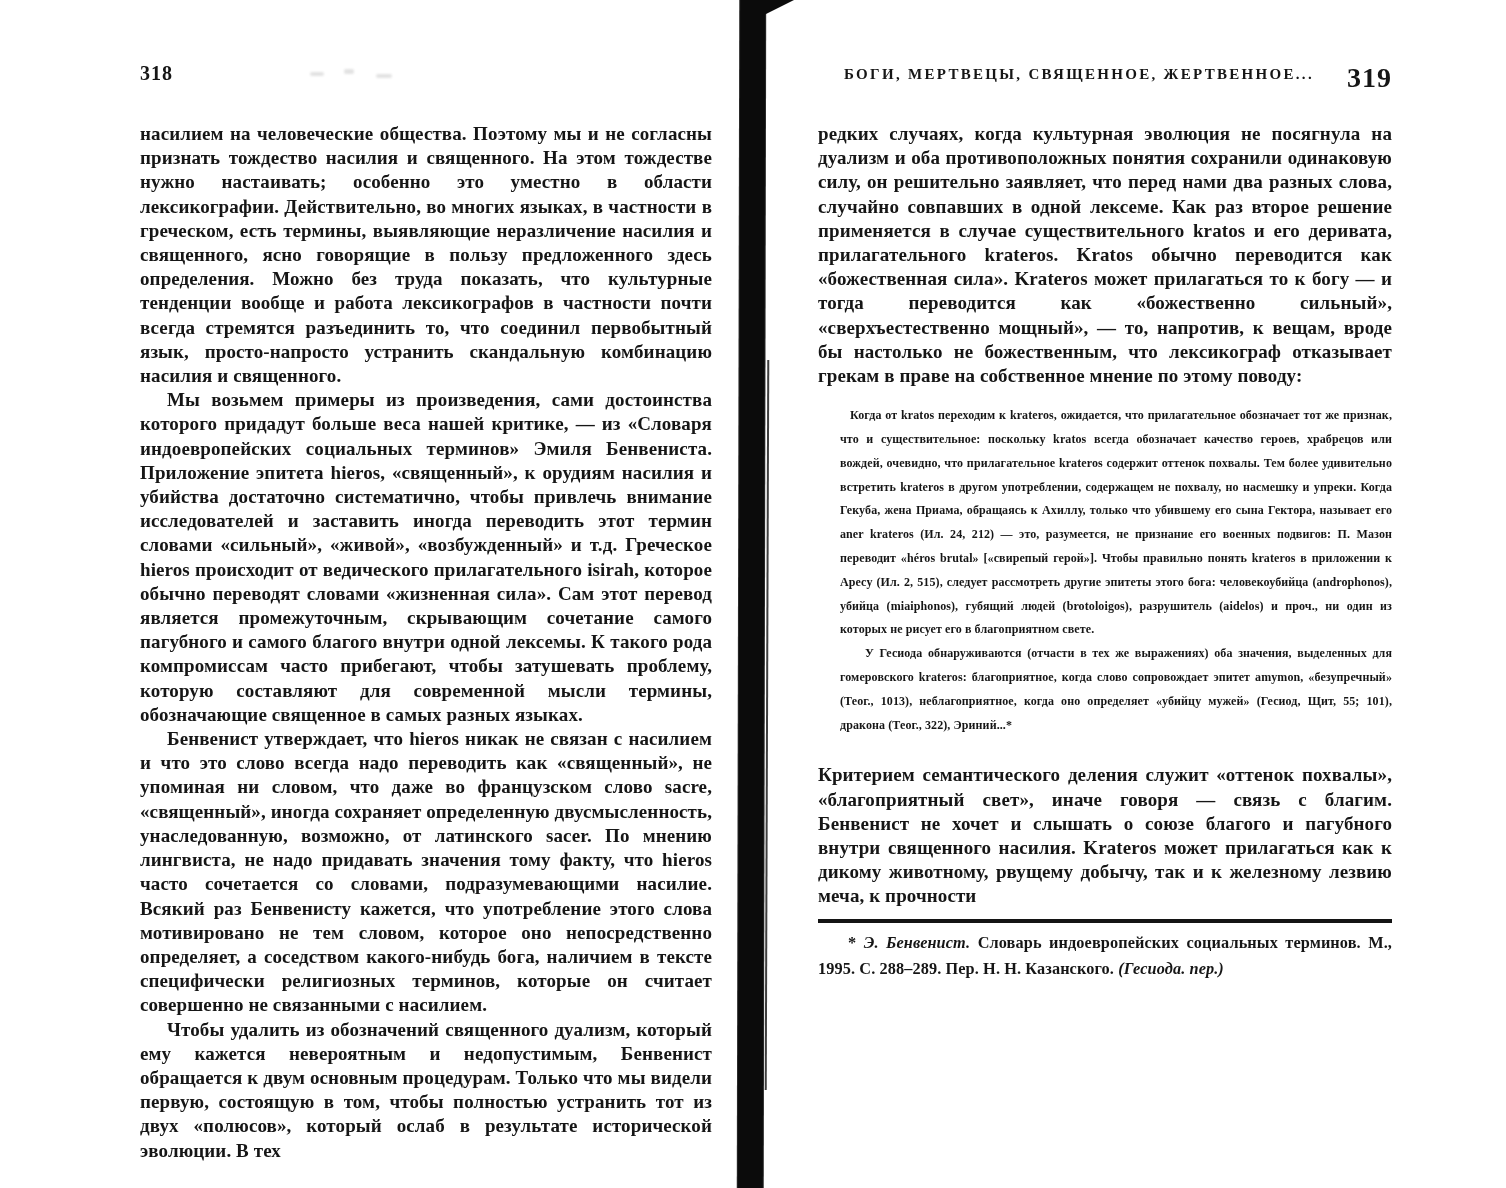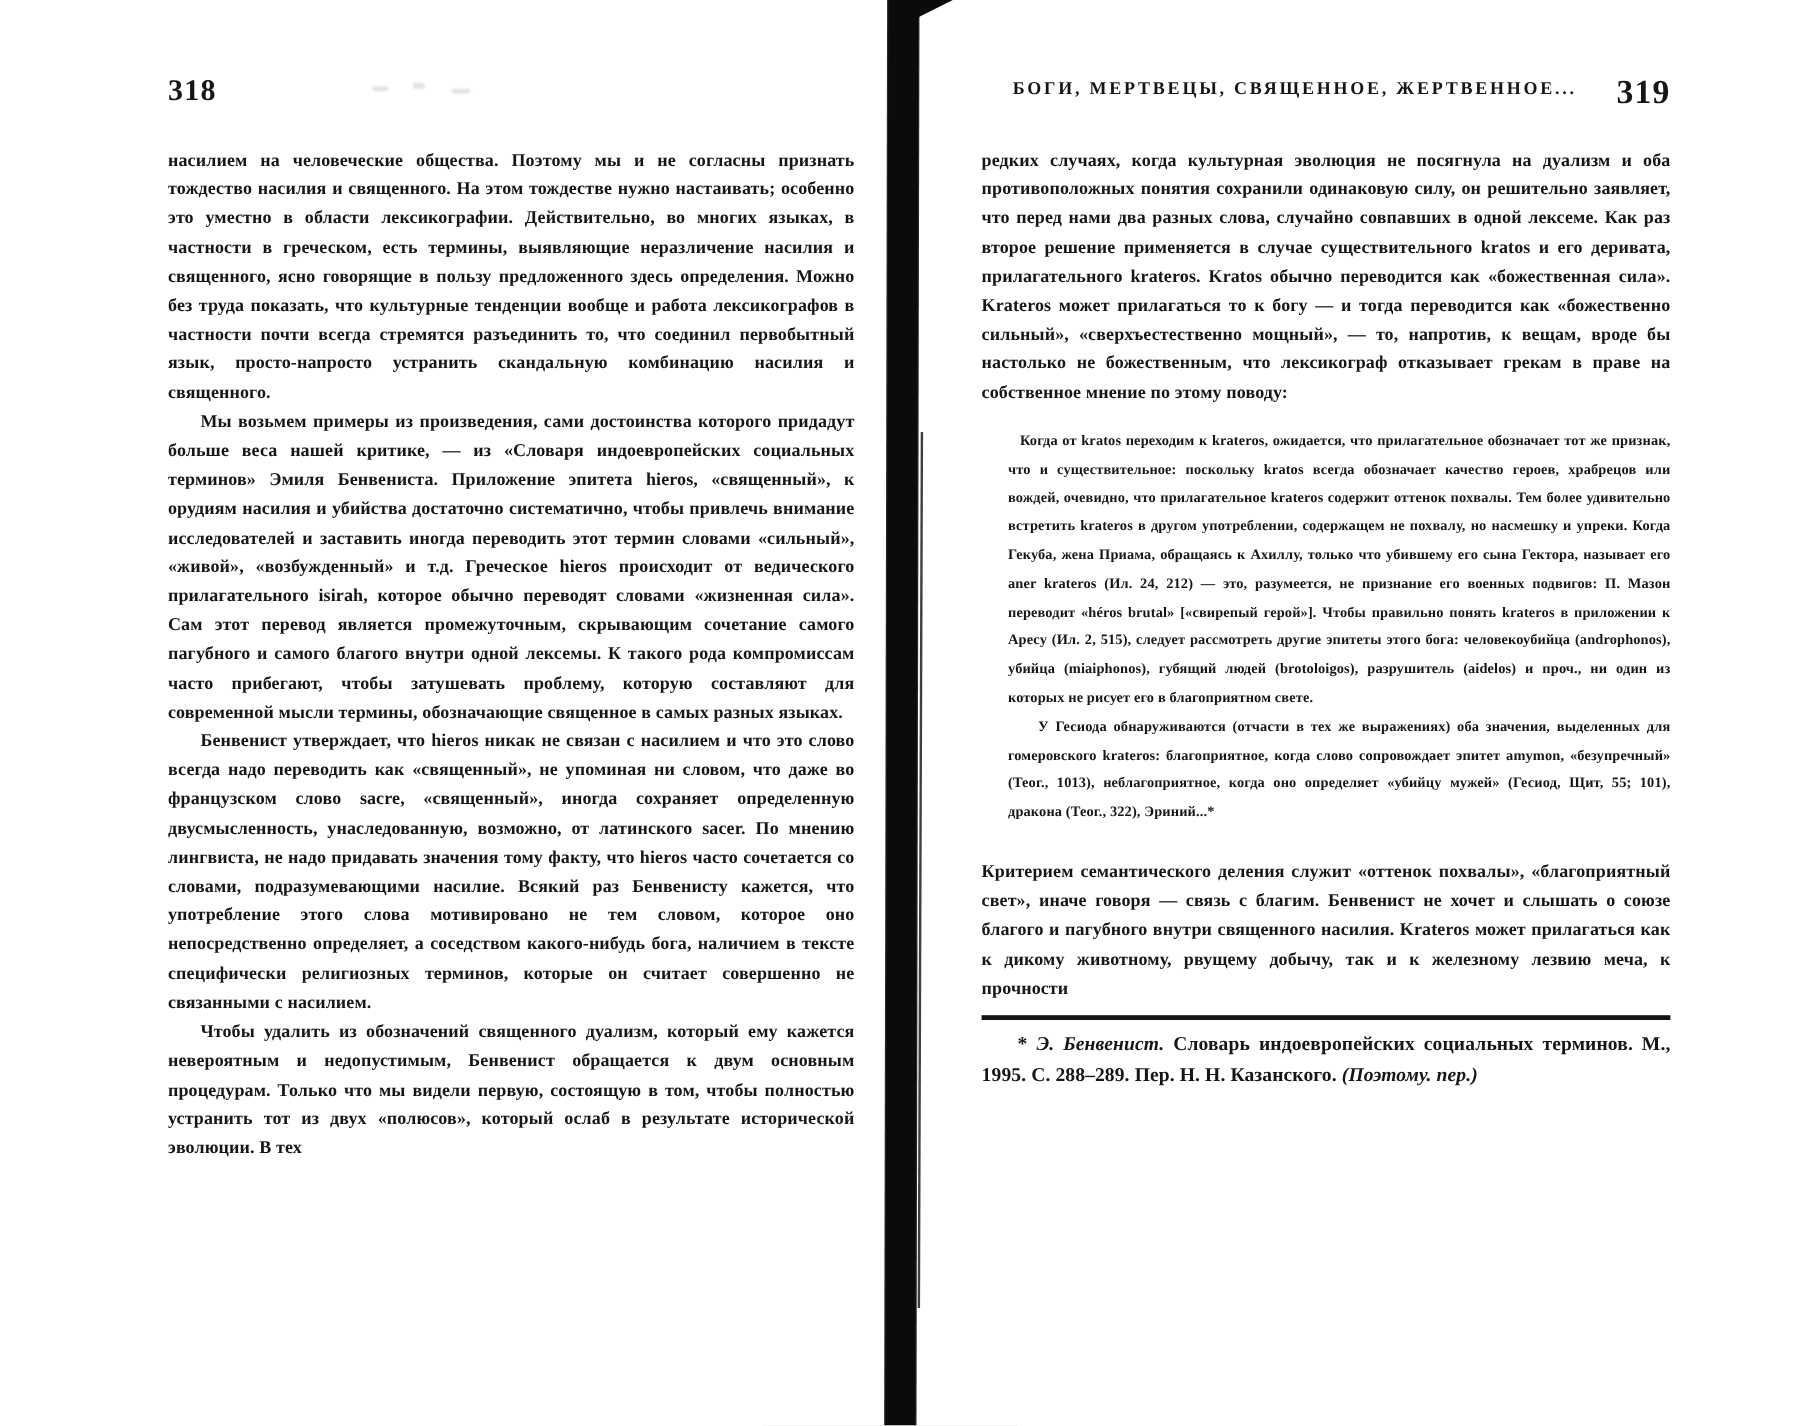--- a/index.html
+++ b/index.html
@@ -9,32 +9,32 @@
     background:#ffffff;
     overflow:hidden;
     font-family:"Liberation Serif", serif;
     color:#161616;
   }
   .page { position:absolute; top:66px; }
   .page-left  { left:140px; width:572px; }
   .page-right { left:818px; width:574px; }
 
   .pagehead { position:relative; height:26px; font-weight:700; }
-  .pagenum-left  { position:absolute; left:0; top:-4px; font-size:25px; letter-spacing:1px;text-align:right; }
+  .pagenum-left  { position:absolute; left:0; top:-4px; font-size:20px; letter-spacing:1px;text-align:right; }
   .pagenum-right { position:absolute; right:0; top:-4px; font-size:28px; letter-spacing:1px; }
   .runhead {
     display:block; text-align:center;
     font-size:15px; letter-spacing:3px; font-weight:700;
   }
   .runhead-right { padding-right:52px; letter-spacing:2.3px; }
 
   .bodytext { margin-top:30px; }
   .bodytext p {
     margin:0;
-    font-size:15px; line-height:24.2px; font-weight:700;
+    font-size:19px; line-height:24.2px; font-weight:700;
     text-align:justify;
     letter-spacing:0.1px;
   }
   .bodytext p.indent { text-indent:27px; }
 
   .bq { margin:16px 0 26px 22px; }
   .bq p {
     font-size:12px; line-height:23.8px;
   }
   .bq p { text-indent:25px; }
@@ -114,18 +114,18 @@
       <p>редких случаях, когда культурная эволюция не посягнула на дуализм и оба противоположных понятия сохранили одинаковую силу, он решительно заявляет, что перед нами два разных слова, случайно совпавших в одной лексеме. Как раз второе решение применяется в случае существительного kratos и его деривата, прилагательного krateros. Kratos обычно переводится как «божественная сила». Krateros может прилагаться то к богу — и тогда переводится как «божественно сильный», «сверхъестественно мощный», — то, напротив, к вещам, вроде бы настолько не божественным, что лексикограф отказывает грекам в праве на собственное мнение по этому поводу:</p>
 
       <div class="bq">
         <p class="bq-first">Когда от kratos переходим к krateros, ожидается, что прилагательное обозначает тот же признак, что и существительное: поскольку kratos всегда обозначает качество героев, храбрецов или вождей, очевидно, что прилагательное krateros содержит оттенок похвалы. Тем более удивительно встретить krateros в другом употреблении, содержащем не похвалу, но насмешку и упреки. Когда Гекуба, жена Приама, обращаясь к Ахиллу, только что убившему его сына Гектора, называет его aner krateros (Ил. 24, 212) — это, разумеется, не признание его военных подвигов: П. Мазон переводит «héros brutal» [«свирепый герой»]. Чтобы правильно понять krateros в приложении к Аресу (Ил. 2, 515), следует рассмотреть другие эпитеты этого бога: человекоубийца (androphonos), убийца (miaiphonos), губящий людей (brotoloigos), разрушитель (aidelos) и проч., ни один из которых не рисует его в благоприятном свете.</p>
         <p>У Гесиода обнаруживаются (отчасти в тех же выражениях) оба значения, выделенных для гомеровского krateros: благоприятное, когда слово сопровождает эпитет amymon, «безупречный» (Теог., 1013), неблагоприятное, когда оно определяет «убийцу мужей» (Гесиод, Щит, 55; 101), дракона (Теог., 322), Эриний...*</p>
       </div>
 
       <p>Критерием семантического деления служит «оттенок похвалы», «благоприятный свет», иначе говоря — связь с благим. Бенвенист не хочет и слышать о союзе благого и пагубного внутри священного насилия. Krateros может прилагаться как к дикому животному, рвущему добычу, так и к железному лезвию меча, к прочности</p>
 
       <div class="footnote">
-        <p><span>* </span><span class="fn-italic">Э. Бенвенист. </span><span>Словарь индоевропейских социальных терминов. М., 1995. С. 288–289. Пер. Н. Н. Казанского. </span><span class="fn-italic">(Поэтому. пер.)</span></p>
+        <p><span>* </span><span class="fn-italic">Э. Бенвенист. </span><span>Словарь индоевропейских социальных терминов. М., 1995. С. 288–289. Пер. Н. Н. Казанского. </span><span class="fn-italic">(Гесиода. пер.)</span></p>
       </div>
     </div>
   </div>
 
 </div>
 
 </body></html>

